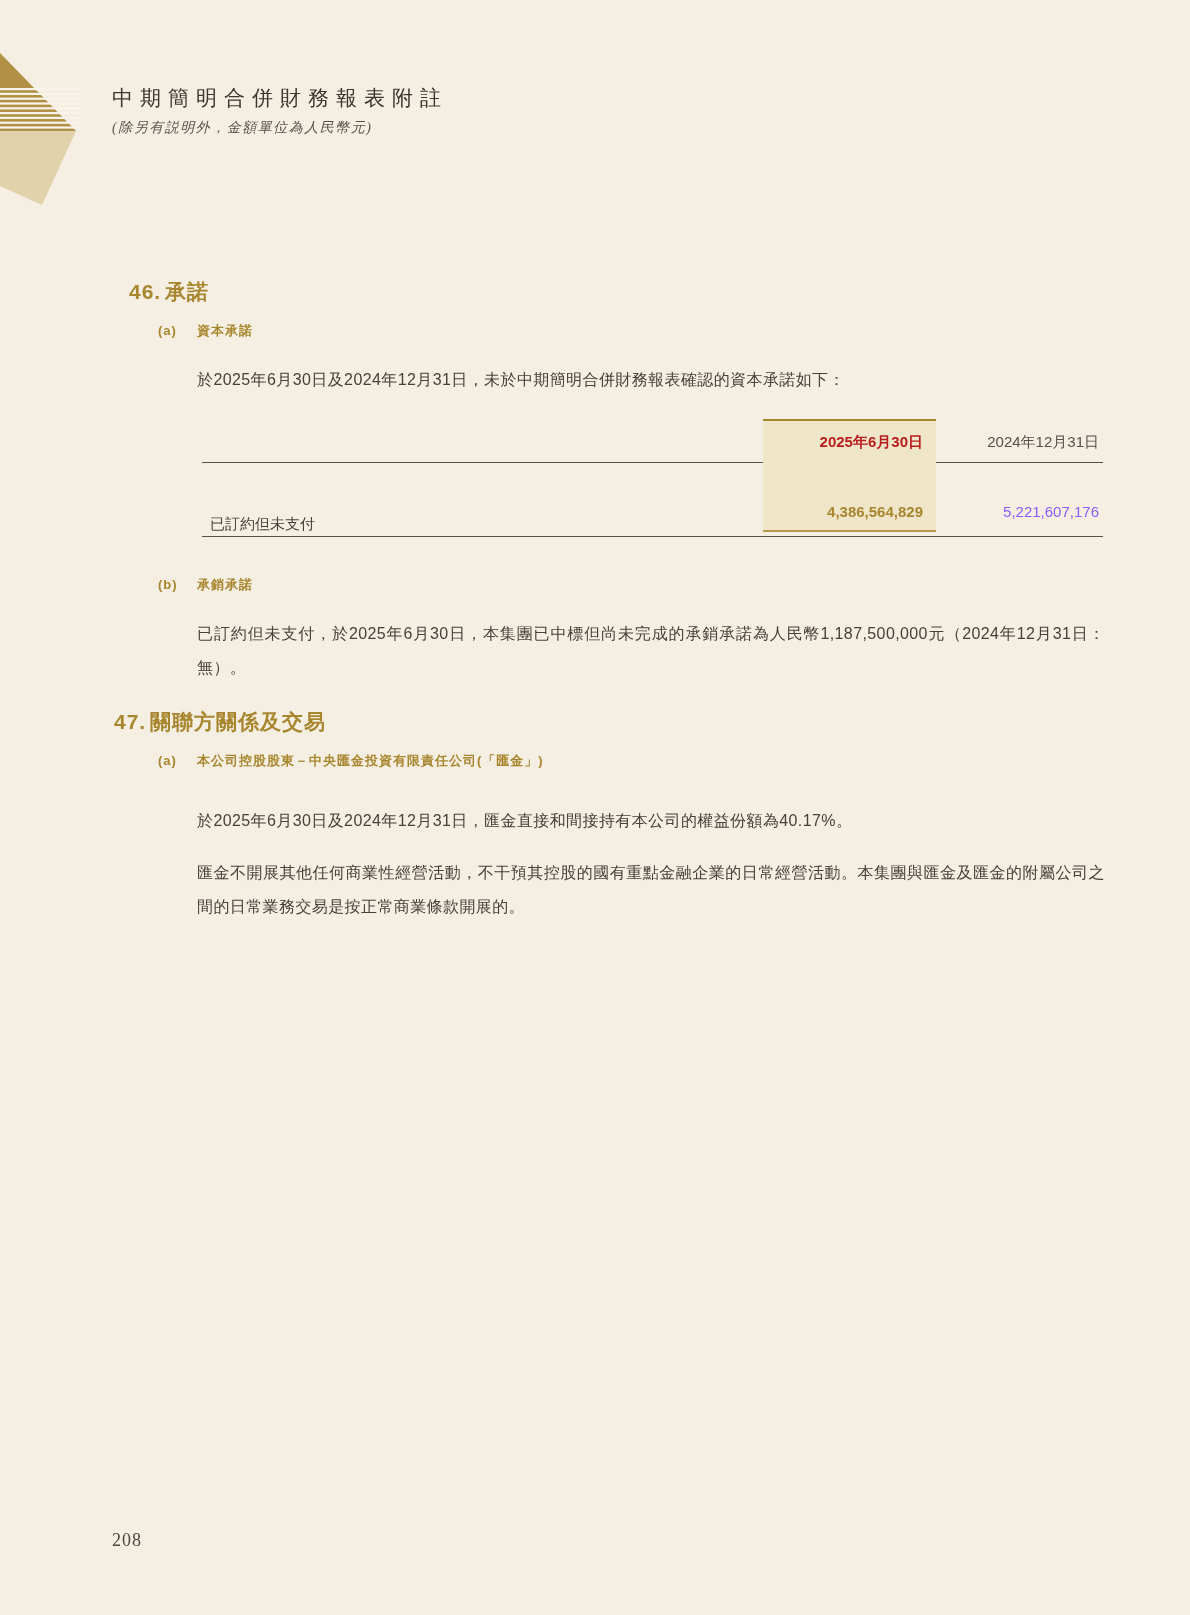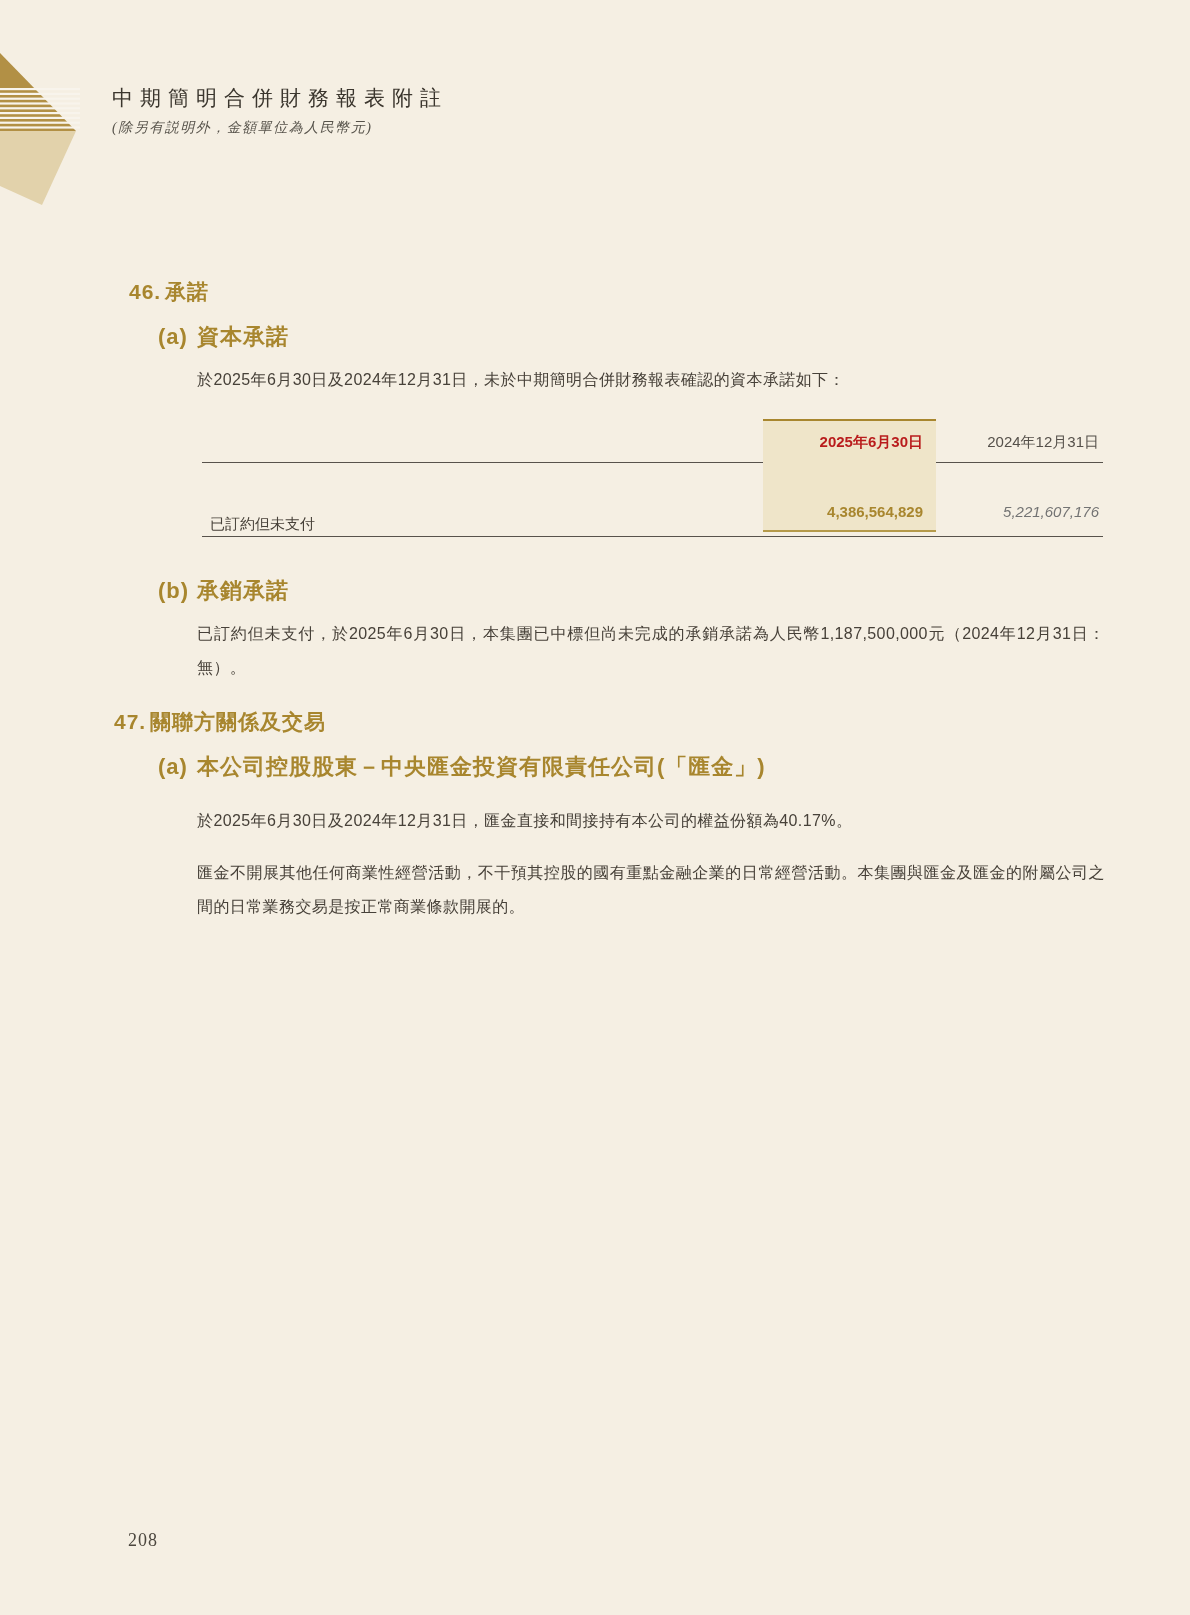--- a/index.html
+++ b/index.html
@@ -19,46 +19,46 @@
     font-size:21px;letter-spacing:7px;color:#3b362e;font-weight:500;
   }
   .doc-subtitle{
     left:112px;top:119px;
     font-family:"Liberation Serif","DejaVu Serif",serif;
     font-style:italic;font-size:14px;letter-spacing:1.5px;color:#56524a;
   }
   
   .sec-head{font-weight:bold;font-size:21px;color:#a8862e;letter-spacing:1px;}
   .sec-head .sec-num{display:inline-block;width:36px;margin-left:13px;}
-  .sub-head{font-weight:bold;font-size:22px;color:#a8862e;letter-spacing:1px;}
+  .sub-head{font-weight:bold;font-size:13px;color:#a8862e;letter-spacing:1px;}
   .sub-head .sub-label{display:inline-block;width:39px;}
   
   .para{font-size:16px;line-height:34px;color:#474139;letter-spacing:0.4px;}
   .para.just{text-align:justify;}
   
   .cap-table{left:202px;top:419px;width:901px;height:126px;}
   .cap-table .hl-col{
     position:absolute;left:561px;top:0;width:173px;height:109px;
     background:#efe5c9;border-top:2px solid #a8862e;border-bottom:2px solid #b59a4a;
     z-index:1;
   }
   .cap-table .rule{position:absolute;left:0;width:901px;height:1px;background:#57524b;z-index:0;}
   .cap-table .rule-head{top:43px;}
   .cap-table .rule-bottom{top:117px;}
   .cap-table .cell{position:absolute;z-index:2;font-size:15px;white-space:nowrap;}
   .cap-table .th-cur{left:561px;top:14px;width:160px;text-align:right;font-weight:bold;color:#b91c1c;}
   .cap-table .th-pri{right:4px;top:14px;width:210px;text-align:right;color:#55504a;}
   .cap-table .td-label{left:8px;top:84px;color:#474139;margin-top:12px;}
   .cap-table .td-cur{left:561px;top:84px;width:160px;text-align:right;font-weight:bold;color:#a8862e;}
-  .cap-table .td-pri{right:4px;top:84px;width:210px;text-align:right;color:#737373;font-style:italic;}
+  .cap-table .td-pri{right:4px;top:84px;width:210px;text-align:right;color:#8b5cf6;}
   
   .page-num{
     left:112px;top:1530px;
     font-family:"Liberation Serif","DejaVu Serif",serif;
-    font-size:18px;color:#4b463e;letter-spacing:1px;margin-left:16px;
+    font-size:18px;color:#4b463e;letter-spacing:1px;
   }
 </style>
 </head>
 <body>
 
 <svg id="corner-logo" width="100" height="215" viewBox="0 0 100 215" aria-hidden="true">
   <polygon points="0,53 76,131 0,131" fill="#b29045"></polygon>
   <g fill="#f8f4ec">
     <rect x="0" y="88" width="80" height="2.2"></rect>
     <rect x="0" y="92.8" width="80" height="2.2"></rect>

